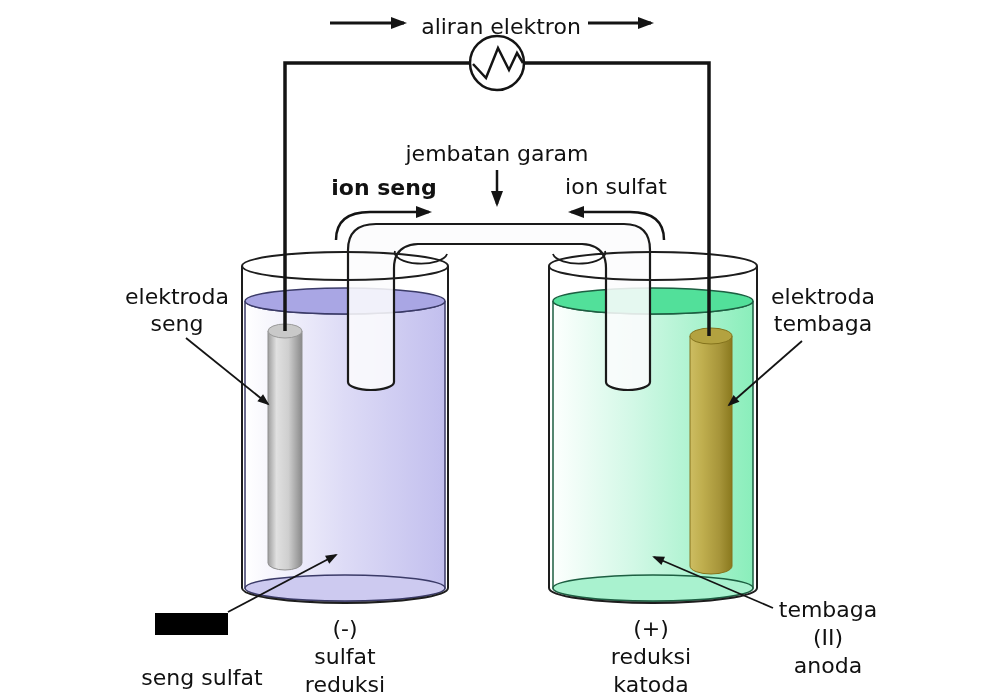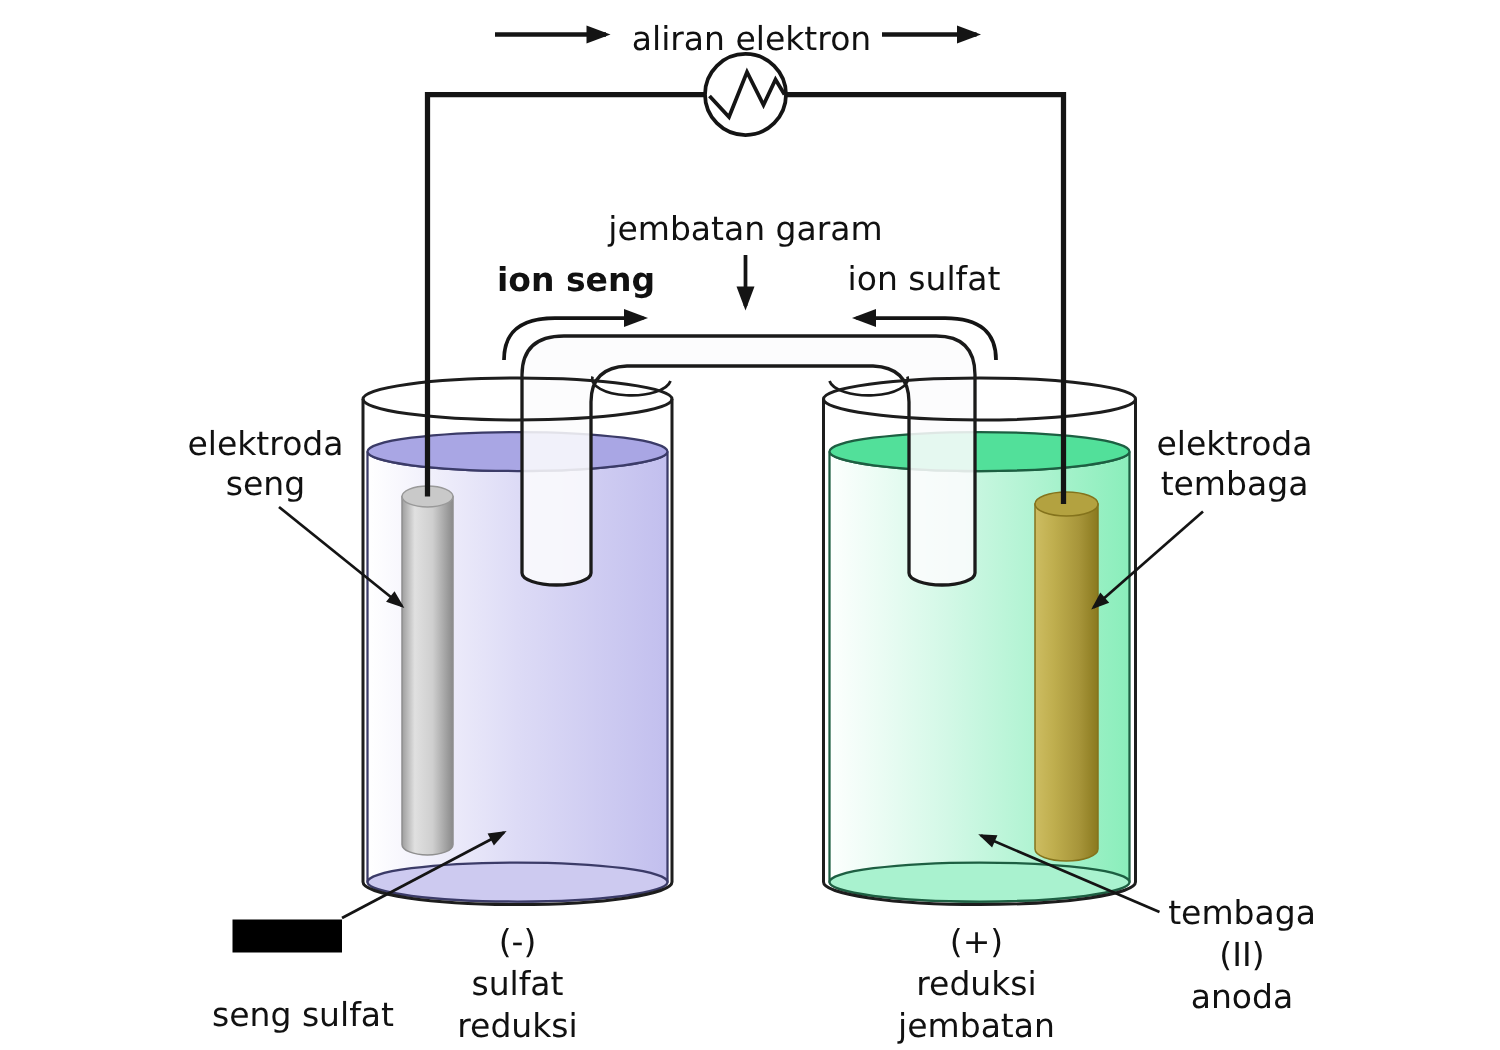--- a/index.html
+++ b/index.html
@@ -146,21 +146,21 @@
 
   <div class="lbl lh28" style="left:345px;top:615px;">
     <span class="line">(-)</span>
     <span class="line">sulfat</span>
     <span class="line">reduksi</span>
   </div>
 
   <div class="lbl lh28" style="left:651px;top:615px;">
     <span class="line">(+)</span>
     <span class="line">reduksi</span>
-    <span class="line">jembatan</span>
+    <span class="line">katoda</span>
   </div>
 
   <div class="lbl lh28" style="left:828px;top:596px;">
     <span class="line">tembaga</span>
     <span class="line">(II)</span>
     <span class="line">anoda</span>
   </div>
 
 </div>
 

